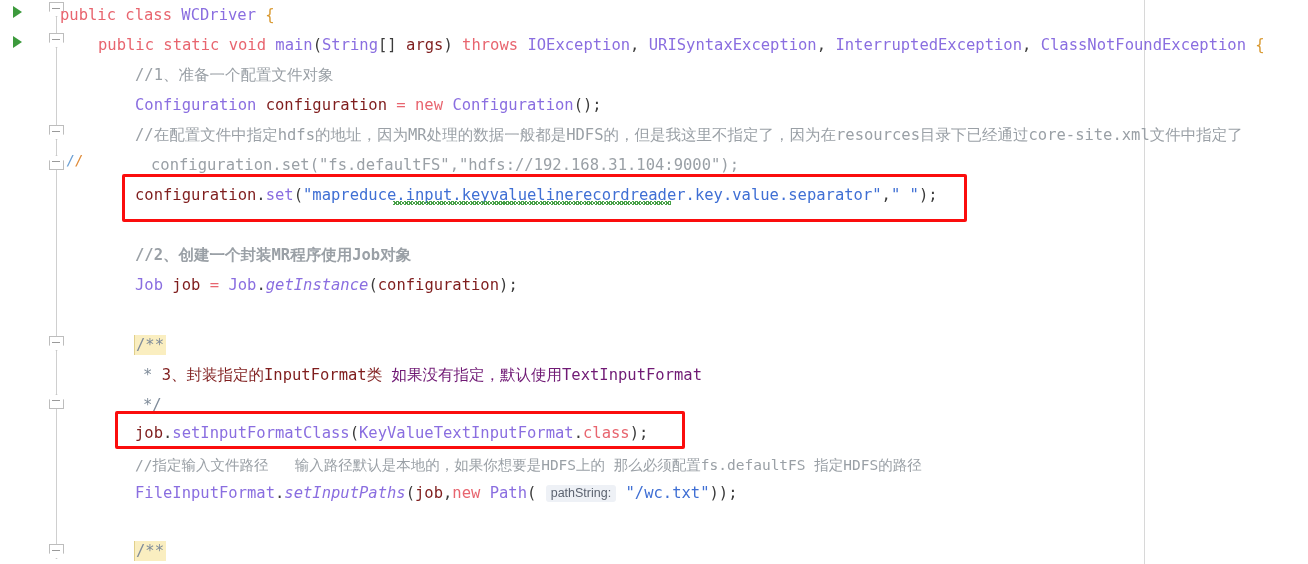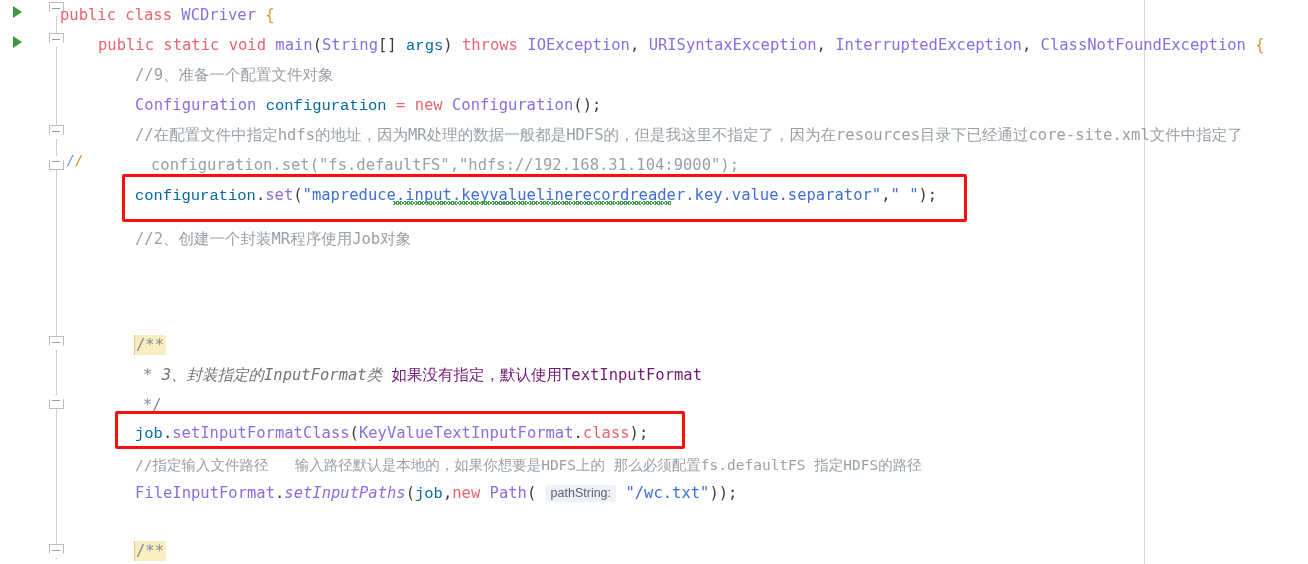--- a/index.html
+++ b/index.html
@@ -106,37 +106,37 @@
     height: 30px;
     line-height: 30px;
     white-space: pre;
     font-size: 15.5px;
     font-family: "DejaVu Sans Mono", "Liberation Mono", monospace;
   }
 
   
   .kw    { color: #e8656f; }          
   .typ   { color: #8a6ee0; }          
-  .ident { color: #0369a1; font-family: Liberation Mono, monospace; }
+  .ident { color: #7f1d1d; }
   .punct { color: #3b3b3b; }
   .str   { color: #3f6fd4; }          
   .meth  { color: #8a6ee0; font-style: italic; }
   .methp { color: #8a6ee0; text-align: right; }
   .cmt   { color: #9aa0a6; }
   .op    { color: #e8656f; }
   .brace { color: #d99a33; }
 
   
   .jd-hl {
     background: #faeec0;
     color: #7f8c9a;
     padding: 1px 2px 1px 1px;
     box-shadow: -1px 0 0 #e0cf8b;
   }
-  .jd-body { color: #737373; font-style: italic; }
+  .jd-body { color: #7f1d1d; }
   .jd-body-2 { color: #701a75; }
   .jd-tag { color: #7f8c9a; }
 
   
   .param-hint {
     background: #eef1f6;
     color: #5c6370;
     font-size: 12.5px;
     font-family: "Liberation Sans", sans-serif;
     border-radius: 3px;
@@ -219,33 +219,34 @@
 
     <div class="gutter-comment" style="top:150px"><span class="s1">/</span><span class="s2">/</span></div>
   </div>
 
   <div class="code">
 
     <div class="line" style="top:0px; left:60px;"><span class="kw">public</span> <span class="kw">class</span> <span class="typ">WCDriver</span> <span class="brace">{</span></div>
 
     <div class="line" style="top:30px; left:98px;"><span class="kw">public</span> <span class="kw">static</span> <span class="kw">void</span> <span class="methp">main</span><span class="punct">(</span><span class="typ">String</span><span class="punct">[]</span> <span class="ident">args</span><span class="punct">)</span> <span class="kw">throws</span> <span class="typ">IOException</span><span class="punct">, </span><span class="typ">URISyntaxException</span><span class="punct">, </span><span class="typ">InterruptedException</span><span class="punct">, </span><span class="typ">ClassNotFoundException</span> <span class="brace">{</span></div>
 
-    <div class="line cmt" style="top:60px; left:135px; font-family:'DejaVu Sans Mono','Liberation Mono',monospace;">//9、准备一个配置文件对象</div>
+    <div class="line cmt" style="top:60px; left:135px; font-family:'DejaVu Sans Mono','Liberation Mono',monospace;">//1、准备一个配置文件对象</div>
 
     <div class="line cmt" style="top:120px; left:135px;">//在配置文件中指定hdfs的地址，因为MR处理的数据一般都是HDFS的，但是我这里不指定了，因为在resources目录下已经通过core-site.xml文件中指定了</div>
 
     <div class="line" style="top:90px; left:135px;"><span class="typ">Configuration</span> <span class="ident">configuration</span> <span class="op">=</span> <span class="kw">new</span> <span class="typ">Configuration</span><span class="punct">();</span></div>
 
     <div class="line" style="top:150px; left:151px;"><span class="cmt">configuration</span><span class="cmt">.</span><span class="cmt">set</span><span class="cmt">(</span><span class="cmt">"fs.defaultFS"</span><span class="cmt">,</span><span class="cmt">"hdfs://192.168.31.104:9000"</span><span class="cmt">);</span></div>
 
     <div class="line" style="top:180px; left:135px;"><span class="ident">configuration</span><span class="punct">.</span><span class="methp">set</span><span class="punct">(</span><span class="str">"mapreduce.input.keyvaluelinerecordreader.key.value.separator"</span><span class="punct">,</span><span class="str">" "</span><span class="punct">);</span></div>
     <div class="squiggle" style="top:201px; left:393px; width:278px;"></div>
 
-    <div class="line cmt" style="top:224px; left:135px;">//2、创建一个封装MR程序使用Job对象</div>
-
+    <div class="line cmt" style="top:240px; left:135px;font-weight:bold;">//2、创建一个封装MR程序使用Job对象</div>
+
+    <div class="line" style="top:270px; left:135px;"><span class="typ">Job</span> <span class="ident">job</span> <span class="op">=</span> <span class="typ">Job</span><span class="punct">.</span><span class="meth">getInstance</span><span class="punct">(</span><span class="ident">configuration</span><span class="punct">);</span></div>
 
     <div class="line" style="top:330px; left:135px;"><span class="jd-hl">/**</span></div>
 
     <div class="line" style="top:360px; left:143px;"><span class="jd-tag">* </span><span class="jd-body">3、封装指定的InputFormat类</span><span class="jd-body-2"> 如果没有指定，默认使用TextInputFormat</span></div>
 
     <div class="line" style="top:390px; left:143px;"><span class="jd-tag">*/</span></div>
 
     <div class="line cmt" style="top:450px; left:135px; font-size:14.5px;">//指定输入文件路径   输入路径默认是本地的，如果你想要是HDFS上的 那么必须配置fs.defaultFS 指定HDFS的路径</div>
 
     <div class="line" style="top:418px; left:135px;"><span class="ident">job</span><span class="punct">.</span><span class="methp">setInputFormatClass</span><span class="punct">(</span><span class="typ">KeyValueTextInputFormat</span><span class="punct">.</span><span class="kw">class</span><span class="punct">);</span></div>

